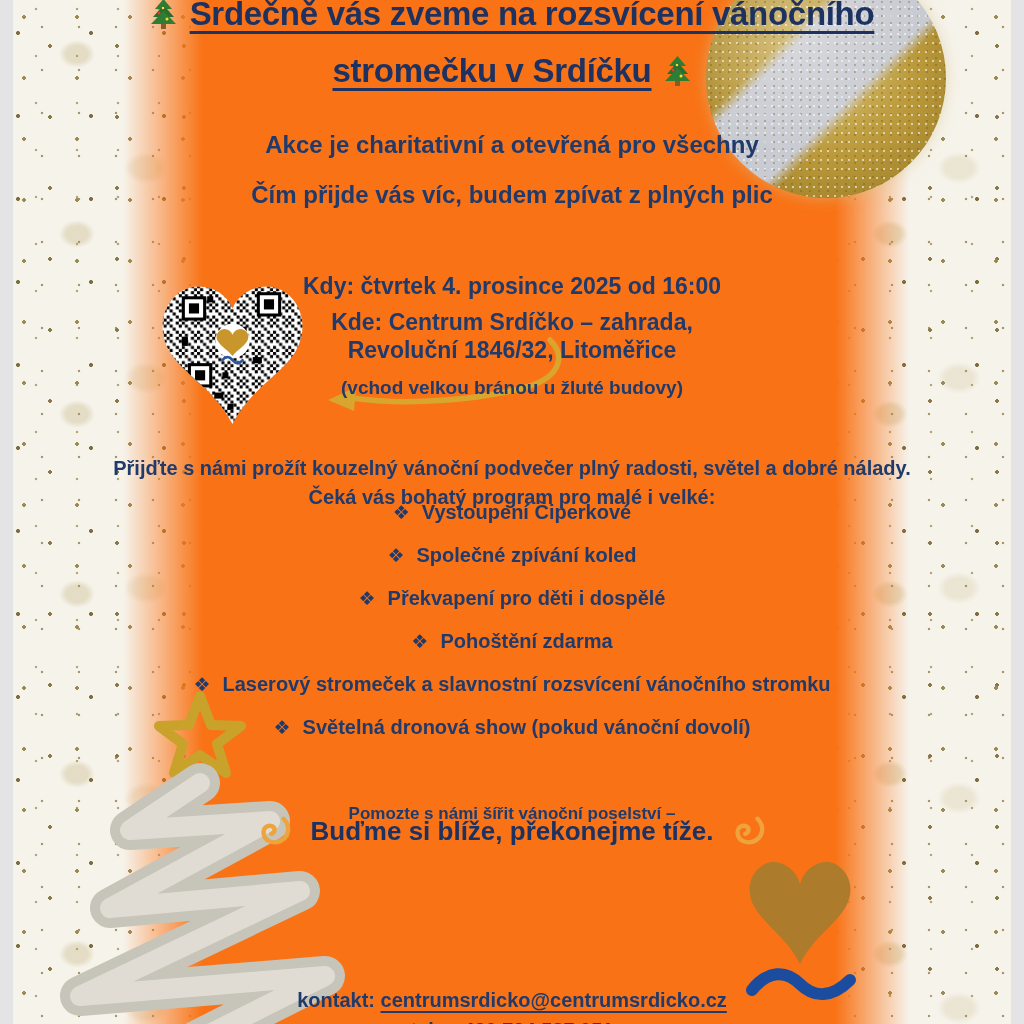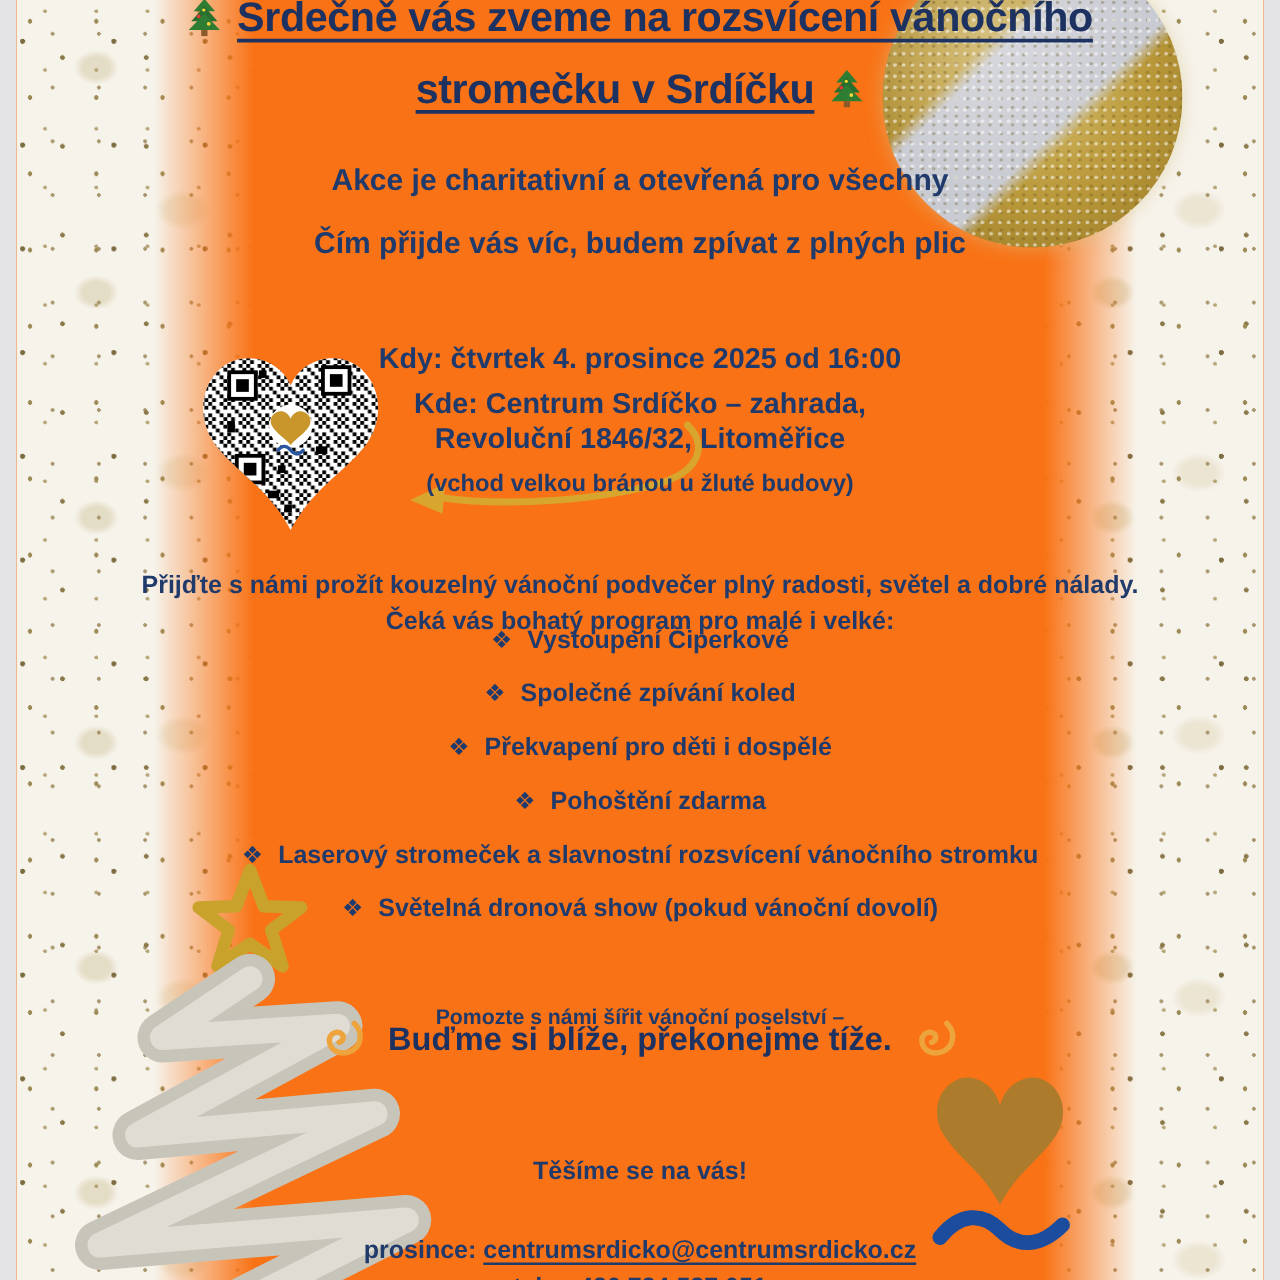--- a/index.html
+++ b/index.html
@@ -222,22 +222,21 @@
   <div class="abs center txt slogan-row">
     <svg width="34" height="36" viewBox="0 0 36 36">
       <path d="M27 5 C 35 13 33 25 23 29 C 15 32 7 28 6 21 C 5 15 10 11 15 13 C 19 15 18 20 14 21" fill="none" stroke="#eda43c" stroke-width="4.6" stroke-linecap="round"></path>
     </svg>
     <span class="slogan-text">Buďme si blíže, překonejme tíže.</span>
     <svg width="34" height="36" viewBox="0 0 36 36">
       <path d="M27 5 C 35 13 33 25 23 29 C 15 32 7 28 6 21 C 5 15 10 11 15 13 C 19 15 18 20 14 21" fill="none" stroke="#eda43c" stroke-width="4.6" stroke-linecap="round"></path>
     </svg>
   </div>
 
-  <p class="abs center txt c1">Těšíme se na vás!</p>
 
   <p class="abs center txt contact">
-    <span>prosince:</span>
+    <span>kontakt:</span>
     <a href="#">centrumsrdicko@centrumsrdicko.cz</a>
   </p>
 
   <p class="abs center txt phone">tel.: +420 734 587 051</p>
 
 </div>
 
 </body></html>

